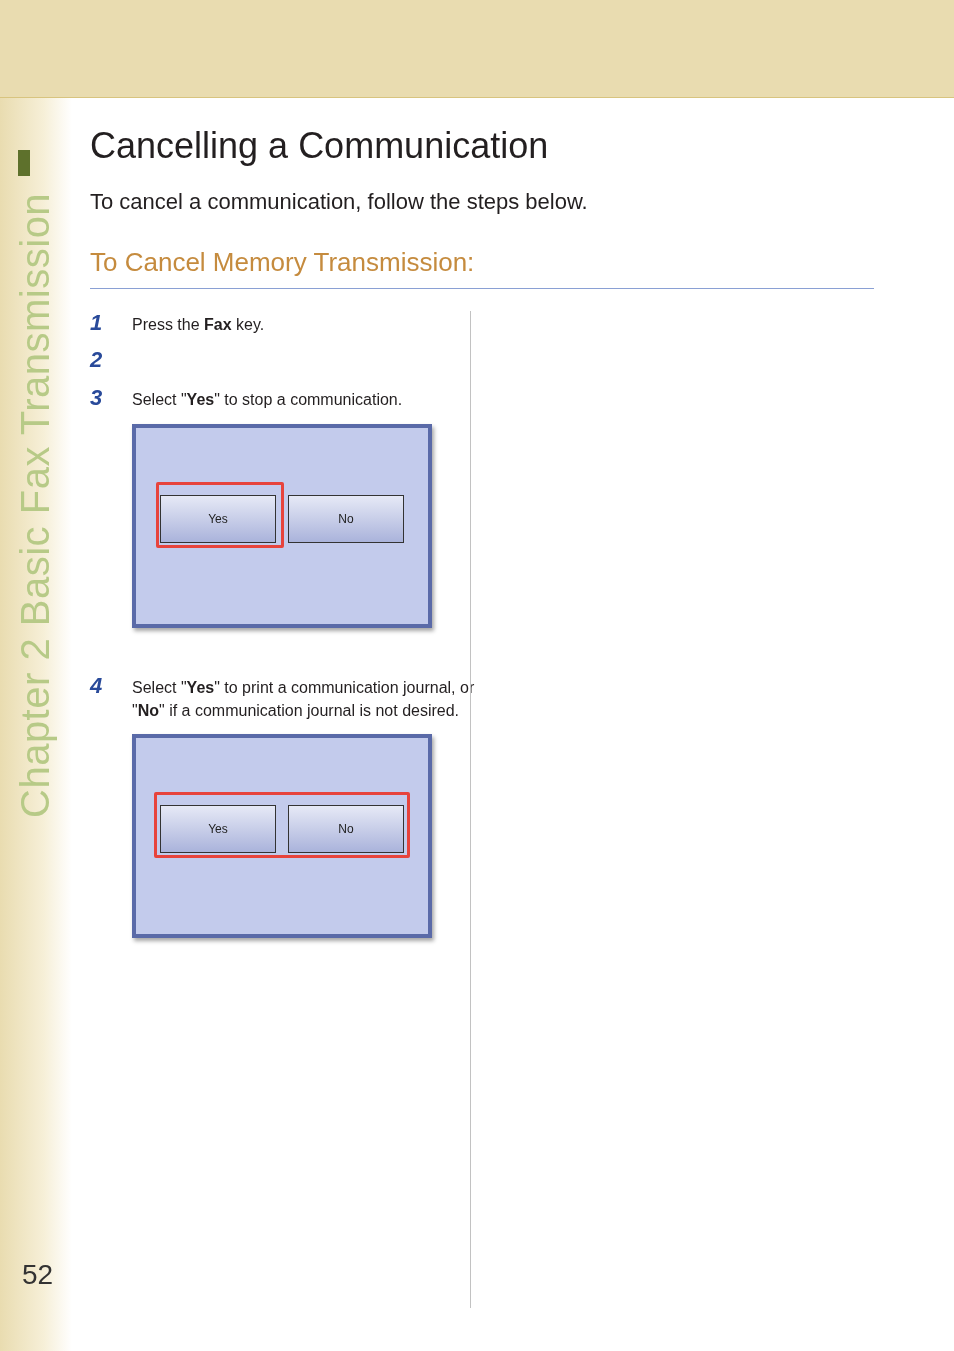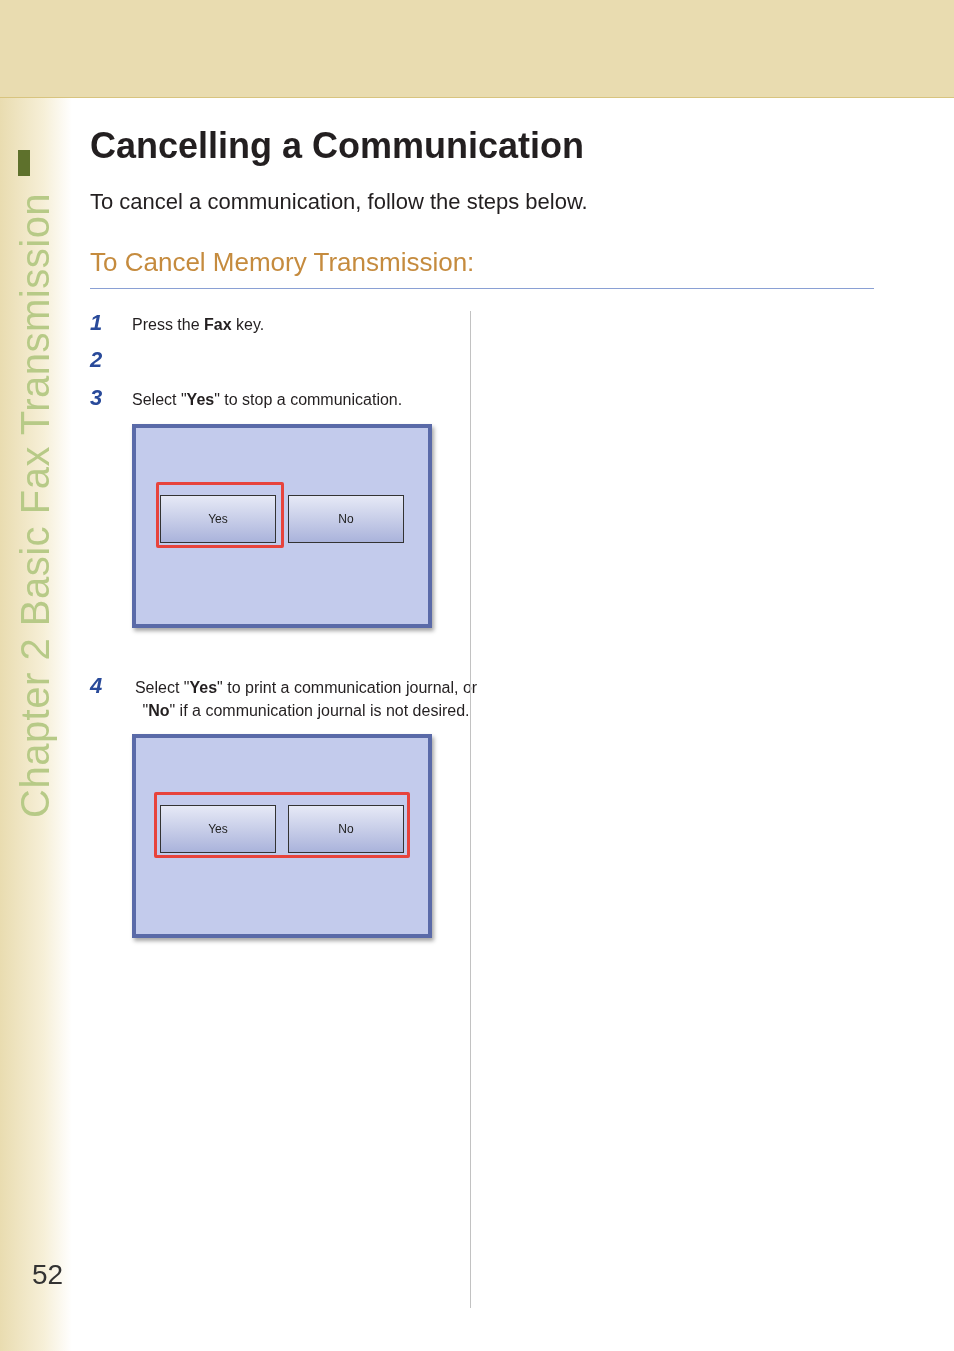--- a/index.html
+++ b/index.html
@@ -4,37 +4,37 @@
 <style>
   * { box-sizing: border-box; margin: 0; padding: 0; }
   html, body { width: 954px; height: 1351px; font-family: Arial, Helvetica, sans-serif; background: #fff; }
   .page { position: relative; width: 954px; height: 1351px; background: #fff; }
   .top-band { position: absolute; top: 0; left: 0; right: 0; height: 97px; background: #e9dcb0; }
   .top-hr { position: absolute; top: 97px; left: 0; right: 0; height: 1px; background: #d8c47f; }
   .left-grad { position: absolute; top: 98px; left: 0; width: 72px; bottom: 0; background: linear-gradient(to right, #e9dcb0 0%, #f6efd7 60%, #ffffff 100%); }
   .side-tab { position: absolute; left: 18px; top: 150px; width: 12px; height: 26px; background: #5e712c; }
   .side-label { position: absolute; left: 10px; top: 178px; width: 50px; height: 640px; color: #b7ca87; font-family: "Trebuchet MS", "Segoe UI", sans-serif; font-size: 40px; writing-mode: vertical-rl; text-orientation: sideways; transform: rotate(180deg); display: flex; align-items: center; justify-content: flex-start; letter-spacing: 0.5px; }
   .content { position: absolute; left: 90px; top: 110px; right: 80px; }
-  .h1 { font-family: "Arial Black", Arial, sans-serif; font-weight: 700; font-size: 36px; color: #231f20; margin-top: 15px; margin-bottom: 22px; }
+  .h1 { font-family: "Arial Black", Arial, sans-serif; font-weight: 400; font-size: 36px; color: #231f20; margin-top: 15px; margin-bottom: 22px; }
   .intro { font-size: 22px; color: #231f20; margin-bottom: 32px; }
   .h2 { font-family: "Trebuchet MS", "Segoe UI", sans-serif; font-size: 26px; font-weight: 400; color: #c58b3e; margin-bottom: 10px; }
   .h2-rule { height: 1px; background: #8aa0d4; margin-bottom: 22px; }
   .two-col { position: relative; }
   .col-left { width: 390px; }
   .col-divider { position: absolute; left: 380px; top: 0; bottom: -370px; width: 1px; background: #c2c2c2; }
   .step { display: flex; align-items: flex-start; margin-bottom: 12px; }
   .step-num { font-family: "Trebuchet MS", "Segoe UI", sans-serif; font-size: 22px; font-weight: 700; font-style: italic; color: #294a9a; width: 42px; flex-shrink: 0; line-height: 1.1; }
-  .step-text { font-size: 16px; color: #231f20; line-height: 1.45; padding-top: 2px; text-align: center; }
+  .step-text { font-size: 16px; color: #231f20; line-height: 1.45; padding-top: 2px; }
   .step-gap-lg { margin-bottom: 14px; }
   .panel-wrap { margin-left: 42px; margin-top: 10px; margin-bottom: 46px; width: 300px; }
   .panel { width: 300px; height: 204px; background: #c3cbec; border: 4px solid #5a6aa8; position: relative; box-shadow: 2px 3px 4px rgba(0,0,0,0.35); }
   .panel-inner-highlight { position: absolute; border: 3px solid #e7433c; border-radius: 2px; }
   .btn-group { position: absolute; left: 24px; right: 24px; top: 60px; height: 62px; display: flex; justify-content: space-between; align-items: center; }
   .ui-btn { width: 116px; height: 48px; border: 1px solid #333; background: linear-gradient(#e6e9f6, #aab3db); display: flex; align-items: center; justify-content: center; font-size: 12px; color: #222; }
-  .page-num { position: absolute; left: 32px; bottom: 60px; font-size: 28px; color: #333; font-family: Arial, sans-serif; }
+  .page-num { position: absolute; left: 22px; bottom: 60px; font-size: 28px; color: #333; font-family: Arial, sans-serif; }
 </style>
 </head>
 <body>
 
 <div class="page">
   <div class="top-band"></div>
   <div class="top-hr"></div>
   <div class="left-grad"></div>
   <div class="side-tab"></div>
   <div class="side-label">Chapter 2   Basic Fax Transmission</div>

